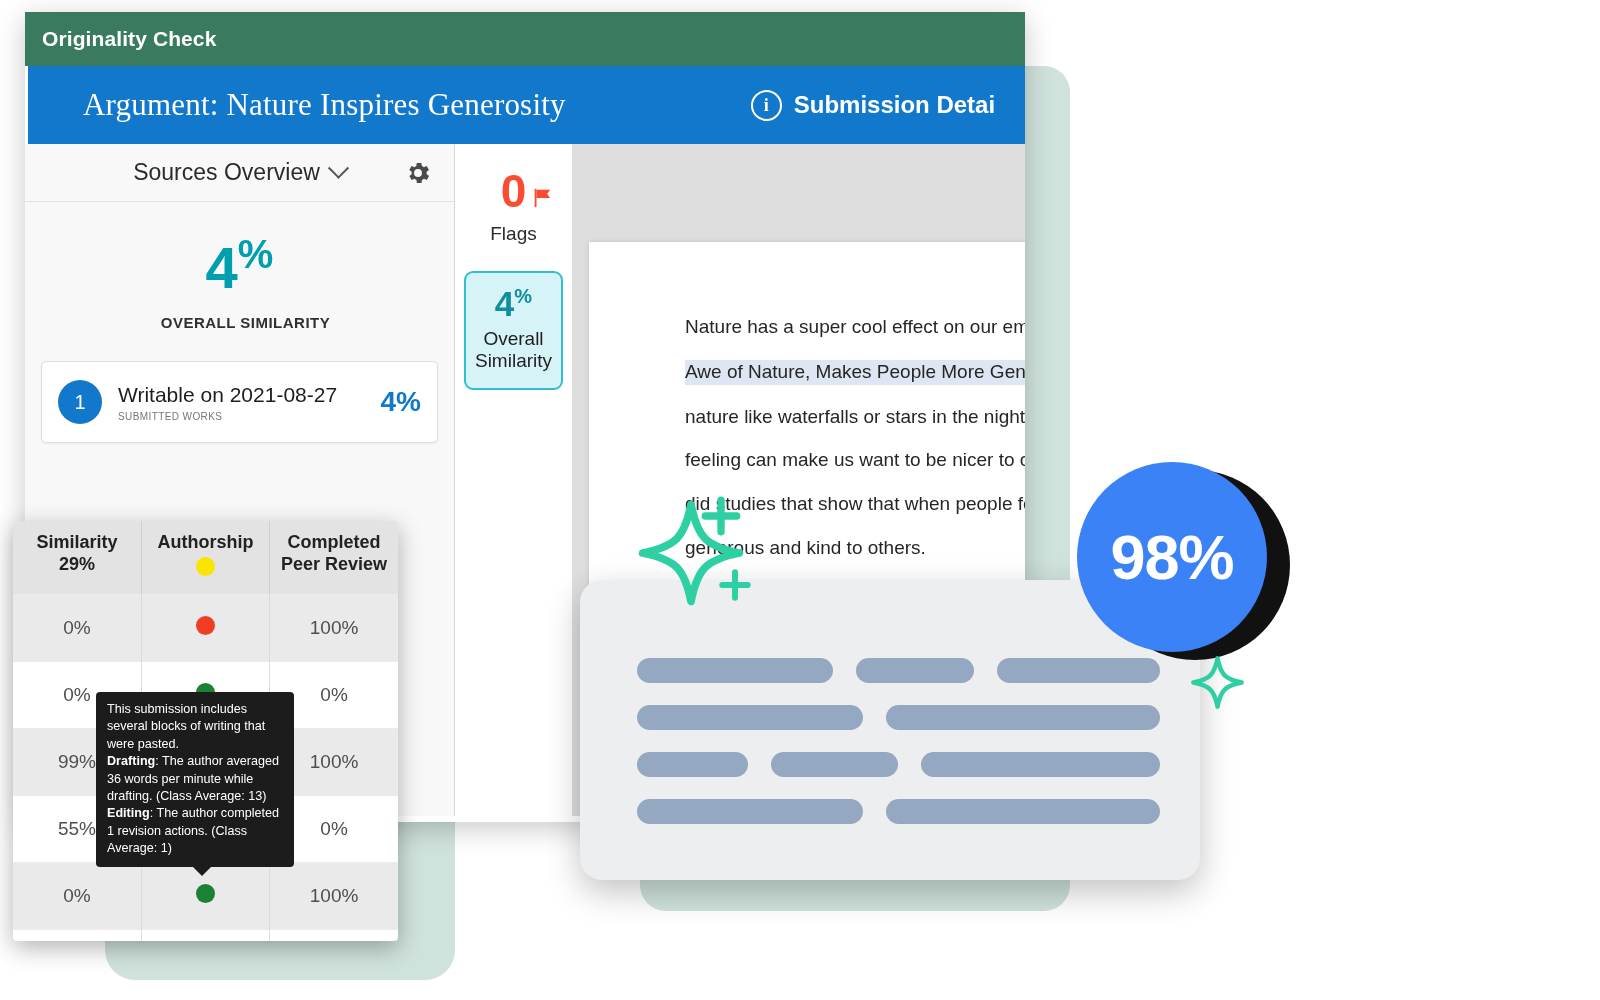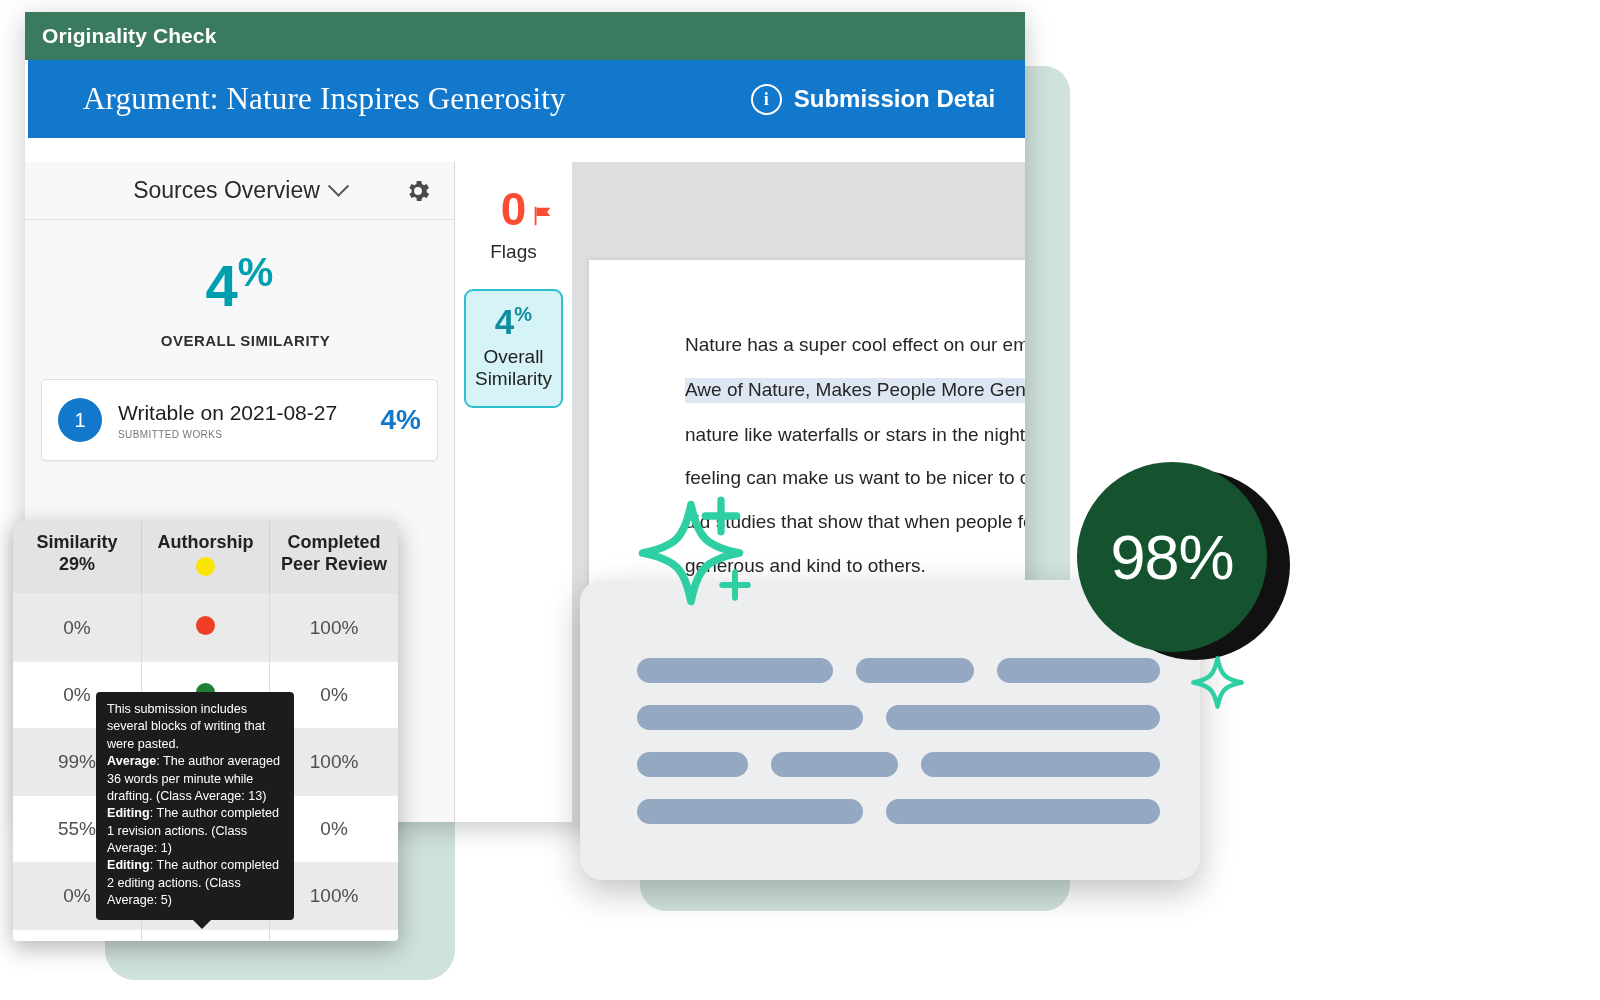--- a/index.html
+++ b/index.html
@@ -16,21 +16,21 @@
   .mint-right{left:640px;top:66px;width:430px;height:845px;}
   .mint-left{left:105px;top:560px;width:350px;height:420px;border-radius:30px;}
 
   
   .app-window{
     position:absolute;left:25px;top:12px;width:1000px;height:810px;
     background:#ffffff;overflow:hidden;
     box-shadow:0 6px 26px rgba(0,0,0,.22);
   }
   .app-titlebar{
-    height:48px;background:#3a7b5f;display:flex;align-items:center;
+    height:54px;background:#3a7b5f;display:flex;align-items:center;
     padding-left:17px;box-sizing:border-box;
   }
   .app-titlebar .title{color:#fff;font-size:21px;font-weight:bold;letter-spacing:.1px;}
 
   .blue-bar{
     height:78px;background:#1278cb;display:flex;align-items:center;
     box-sizing:border-box;padding-left:55px;margin-left:3px;
   }
   .blue-bar .doc-title{
     color:#fff;font-family:"Liberation Serif", serif;font-size:31px;letter-spacing:.2px;
@@ -38,21 +38,21 @@
   }
   .blue-bar .sub-details{
     display:flex;align-items:center;gap:12px;margin-left:185px;white-space:nowrap;
   }
   .blue-bar .sub-details .label{color:#fff;font-size:24px;font-weight:bold;}
   .info-ic{width:27px;height:27px;border:2px solid #fff;border-radius:50%;
     display:flex;align-items:center;justify-content:center;flex:0 0 auto;}
   .info-ic span{color:#fff;font-size:18px;font-family:"Liberation Serif",serif;font-weight:bold;line-height:1;}
 
   
-  .app-body{display:flex;height:672px;background:#1d4ed8;margin-top:24px;}
+  .app-body{display:flex;height:672px;background:#1d4ed8;}
 
   
   .sources-panel{width:430px;background:#f8f8f8;border-right:1px solid #d8d8d8;
     box-sizing:border-box;flex:0 0 auto;}
   .sources-head{height:57px;display:flex;align-items:center;justify-content:center;
     position:relative;border-bottom:1px solid #e2e2e2;background:#f8f8f8;}
   .sources-head .so-label{font-size:23px;color:#2b2b2b;}
   .chev{margin-left:11px;display:inline-block;width:13px;height:13px;
     border-right:2.4px solid #555;border-bottom:2.4px solid #555;
     transform:rotate(45deg) translate(-3px,-3px);}
@@ -144,23 +144,23 @@
   .skel-row{display:flex;gap:23px;margin-bottom:22px;}
   .bar{height:25px;border-radius:13px;background:#95a8c2;}
 
   
   .badge-shadow{
     position:absolute;left:1100px;top:470px;width:190px;height:190px;
     border-radius:50%;background:#111;
   }
   .badge{
     position:absolute;left:1077px;top:462px;width:190px;height:190px;
-    border-radius:50%;background:#14532d;color:#fff;
+    border-radius:50%;background:#3b82f6;color:#fff;
     display:flex;align-items:center;justify-content:center;
-    font-size:63px;font-weight:normal;letter-spacing:-1px;
+    font-size:63px;font-weight:bold;letter-spacing:-1px;
   }
 
   
   .spark{position:absolute;}
 </style>
 </head>
 <body>
 
 <div class="stage">
 
@@ -337,19 +337,18 @@
             <td class="simcell">-</td>
             <td></td>
             <td>50%</td>
           </tr>
         </tbody>
     </table>
   </div>
 
   <div class="tooltip">
     <div>This submission includes several blocks of writing that were pasted.</div>
-    <div><b>Average</b><span>: The author averaged 36 words per minute while drafting. (Class Average: 13)</span></div>
+    <div><b>Drafting</b><span>: The author averaged 36 words per minute while drafting. (Class Average: 13)</span></div>
     <div><b>Editing</b><span>: The author completed 1 revision actions. (Class Average: 1)</span></div>
-    <div><b>Editing</b><span>: The author completed 2 editing actions. (Class Average: 5)</span></div>
     <div class="arrow"></div>
   </div>
 
 </div>
 
 </body></html>

